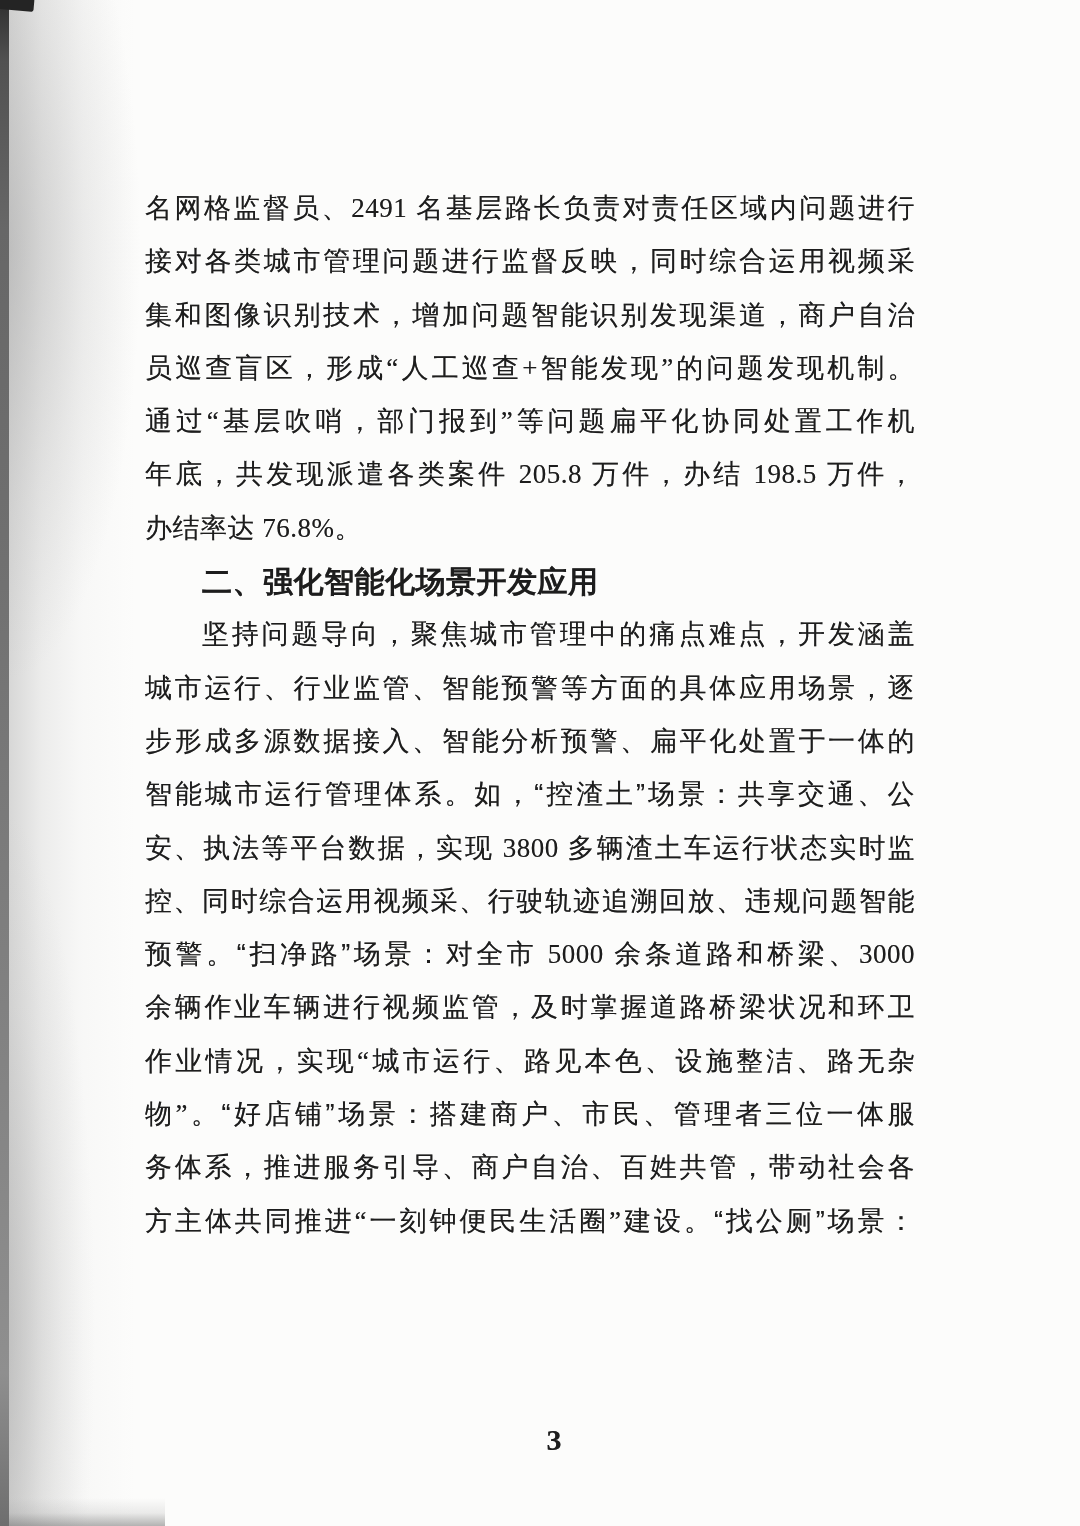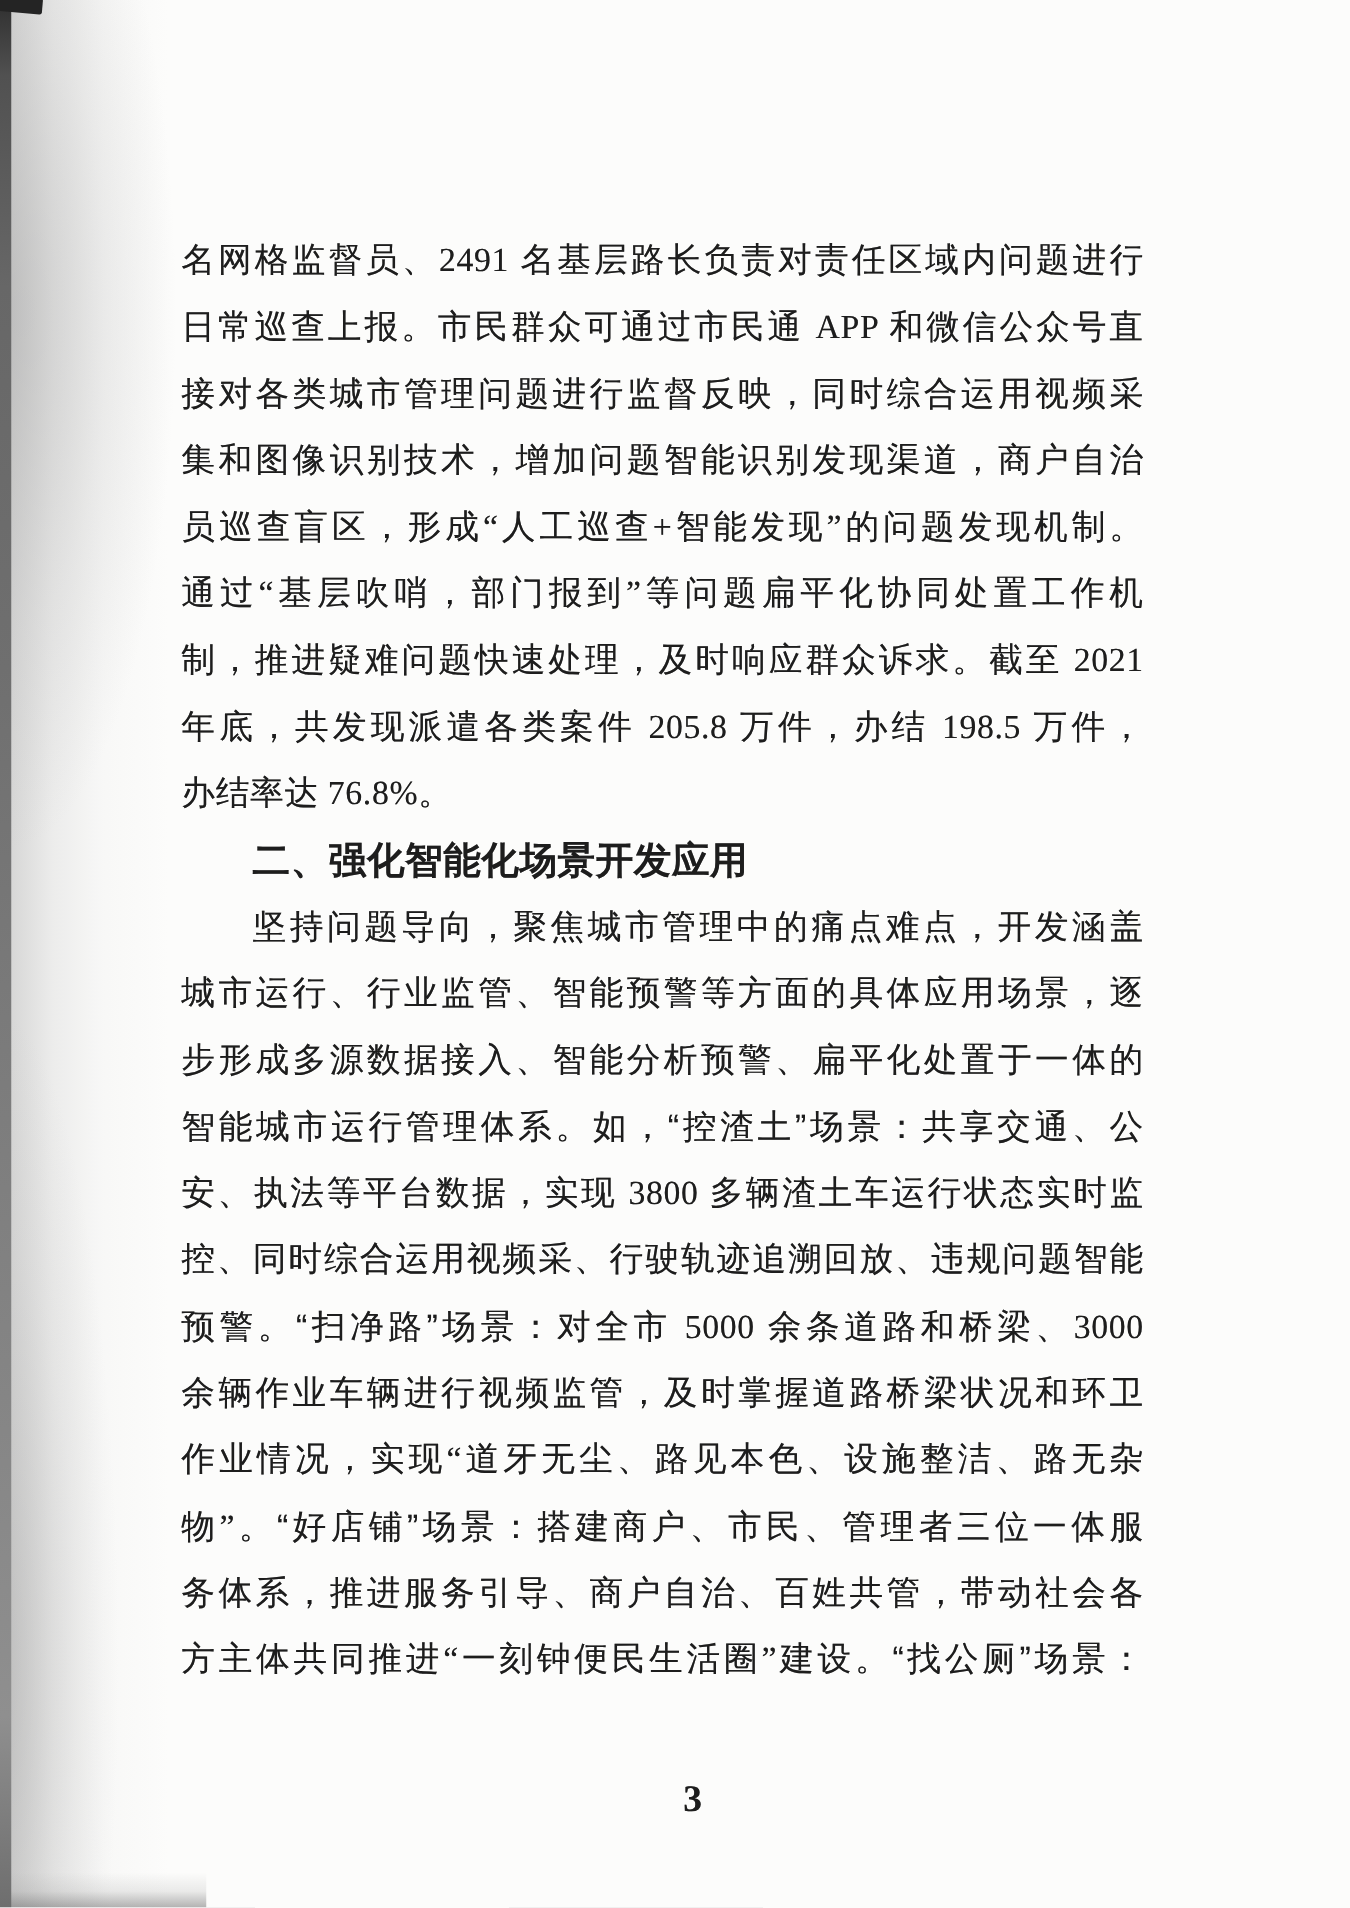--- a/index.html
+++ b/index.html
@@ -105,38 +105,36 @@
 <body>
 
 <div id="scan-page">
   <div class="scan-left-shadow"></div>
   <div class="scan-bottom-shadow"></div>
   <div class="scan-edge-strip"></div>
   <div class="scan-corner-mark"></div>
 
   <div class="doc-body">
       <div class="line"><span>名网格监督员、2491 名基层路长负责对责任区域内问题进行</span></div>
-      <div class="line"><span>日常巡查上报。市民群众可通过市民通 APP 和微信公众号直</span></div>
       <div class="line"><span>接对各类城市管理问题进行监督反映，同时综合运用视频采</span></div>
       <div class="line"><span>集和图像识别技术，增加问题智能识别发现渠道，商户自治</span></div>
       <div class="line"><span>员巡查盲区，形成“人工巡查+智能发现”的问题发现机制。</span></div>
       <div class="line"><span>通过“基层吹哨，部门报到”等问题扁平化协同处置工作机</span></div>
-      <div class="line"><span>制，推进疑难问题快速处理，及时响应群众诉求。截至 2021</span></div>
       <div class="line"><span>年底，共发现派遣各类案件 205.8 万件，办结 198.5 万件，</span></div>
       <div class="line align-left"><span>办结率达 76.8%。</span></div>
       <div class="line heading indent align-left"><span>二、强化智能化场景开发应用</span></div>
       <div class="line indent"><span>坚持问题导向，聚焦城市管理中的痛点难点，开发涵盖</span></div>
       <div class="line"><span>城市运行、行业监管、智能预警等方面的具体应用场景，逐</span></div>
       <div class="line"><span>步形成多源数据接入、智能分析预警、扁平化处置于一体的</span></div>
       <div class="line"><span>智能城市运行管理体系。如，</span><span class="seg-bold">“控渣土”场景：</span><span>共享交通、公</span></div>
       <div class="line"><span>安、执法等平台数据，实现 3800 多辆渣土车运行状态实时监</span></div>
       <div class="line"><span>控、同时综合运用视频采、行驶轨迹追溯回放、违规问题智能</span></div>
       <div class="line"><span>预警。</span><span class="seg-bold">“扫净路”场景：</span><span>对全市 5000 余条道路和桥梁、3000</span></div>
       <div class="line"><span>余辆作业车辆进行视频监管，及时掌握道路桥梁状况和环卫</span></div>
-      <div class="line"><span>作业情况，实现“道牙无尘、路见本色、设施整洁、路无杂</span></div>
+      <div class="line"><span>作业情况，实现“城市运行、路见本色、设施整洁、路无杂</span></div>
       <div class="line"><span>物”。</span><span class="seg-bold">“好店铺”场景：</span><span>搭建商户、市民、管理者三位一体服</span></div>
       <div class="line"><span>务体系，推进服务引导、商户自治、百姓共管，带动社会各</span></div>
       <div class="line"><span>方主体共同推进“一刻钟便民生活圈”建设。</span><span class="seg-bold">“找公厕”场景：</span></div>
     </div>
 
   <div class="page-footer">
     <span>3</span>
   </div>
 </div>
 

